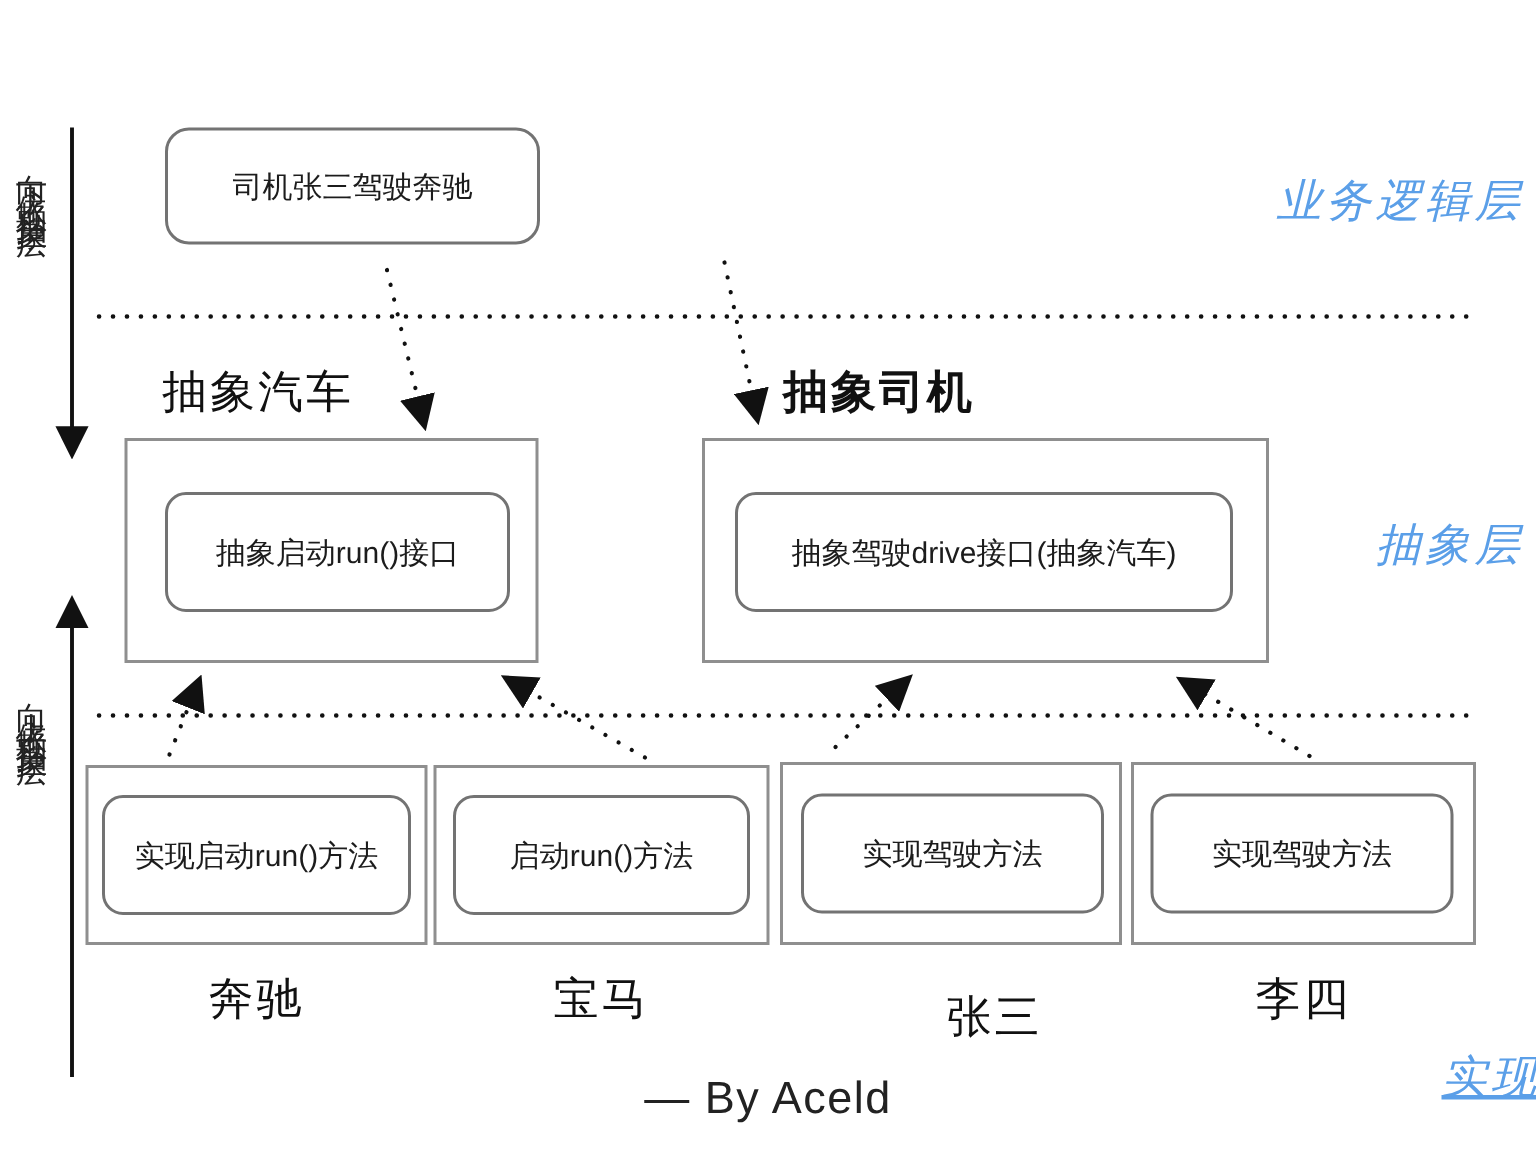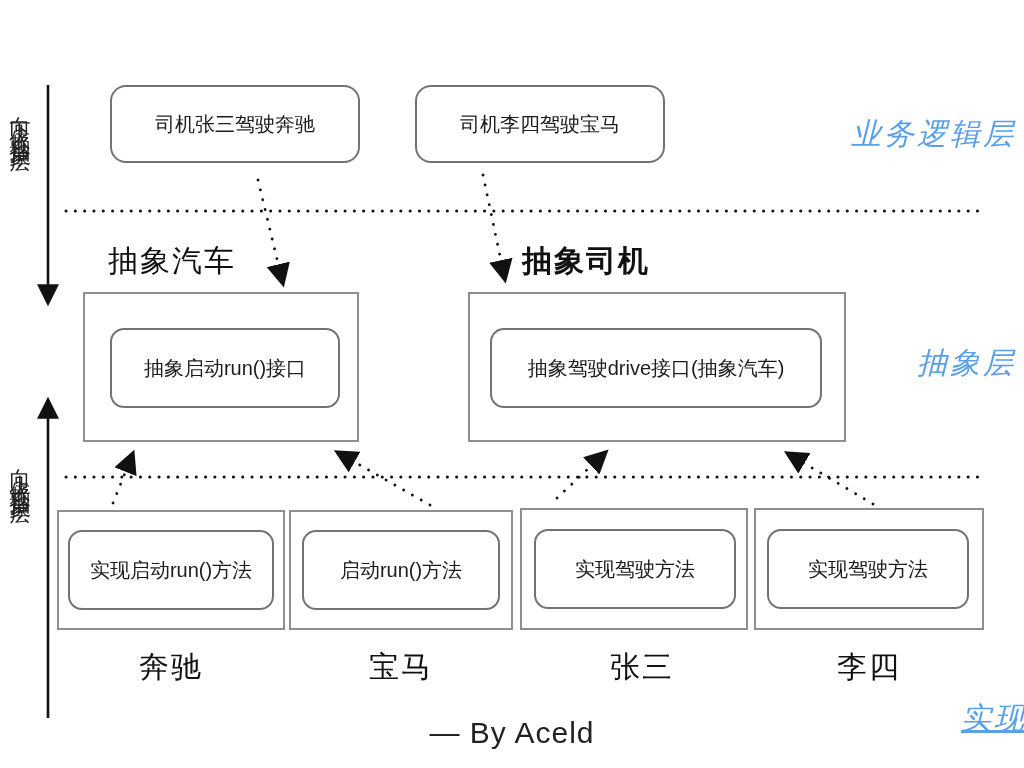--- a/index.html
+++ b/index.html
@@ -66,23 +66,20 @@
     <path d="M48,85 L48,303" stroke="#111" stroke-width="2.6" fill="none" marker-end="url(#ah)"></path>
     <path d="M48,718 L48,400" stroke="#111" stroke-width="2.6" fill="none" marker-end="url(#ah)"></path>
   </svg>
 
   <div class="vtext" style="top:100px;">向下依赖抽象层</div>
   <div class="vtext" style="top:452px;">向上依赖抽象层</div>
 
   <div class="rbox" style="left:110px;top:85px;width:250px;height:78px;">
     <span>司机张三驾驶奔驰</span>
   </div>
-  <div class="rbox" style="left:415px;top:85px;width:250px;height:78px;">
-    <span>司机李四驾驶宝马</span>
-  </div>
 
   <div class="layer-label" style="left:820px;top:343px;">抽象层</div>
   <div class="layer-label" style="left:820px;top:114px;">业务逻辑层</div>
   <div class="layer-label" style="left:864px;top:698px;text-decoration:underline;">实现层</div>
 
   <div class="heading" style="left:108px;top:241px;">抽象汽车</div>
   <div class="gbox" style="left:83px;top:292px;width:276px;height:150px;"></div>
   <div class="rbox" style="left:110px;top:328px;width:230px;height:80px;border-radius:14px;">
     <span>抽象启动run()接口</span>
   </div>
@@ -106,18 +103,18 @@
   </div>
   <div class="rbox" style="left:534px;top:529px;width:202px;height:80px;border-radius:14px;">
     <span>实现驾驶方法</span>
   </div>
   <div class="rbox" style="left:767px;top:529px;width:202px;height:80px;border-radius:14px;">
     <span>实现驾驶方法</span>
   </div>
 
   <div class="impl-name" style="left:57px;width:228px;">奔驰</div>
   <div class="impl-name" style="left:289px;width:224px;">宝马</div>
-  <div class="impl-name" style="left:528px;width:228px;">张三</div>
+  <div class="impl-name" style="left:549px;width:228px;margin-top:12px;">张三</div>
   <div class="impl-name" style="left:754px;width:230px;">李四</div>
 
   <div class="footer">— By Aceld</div>
 
 </div>
 
 </body></html>

